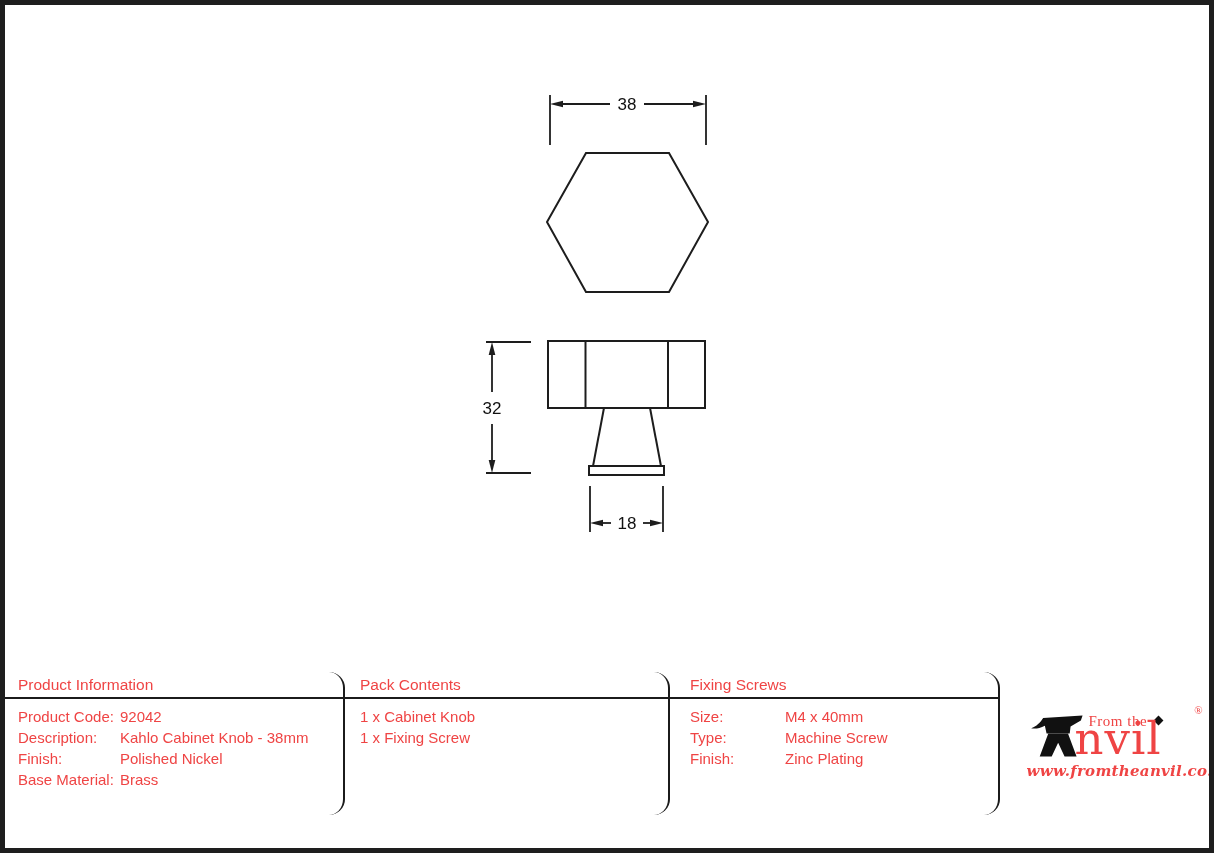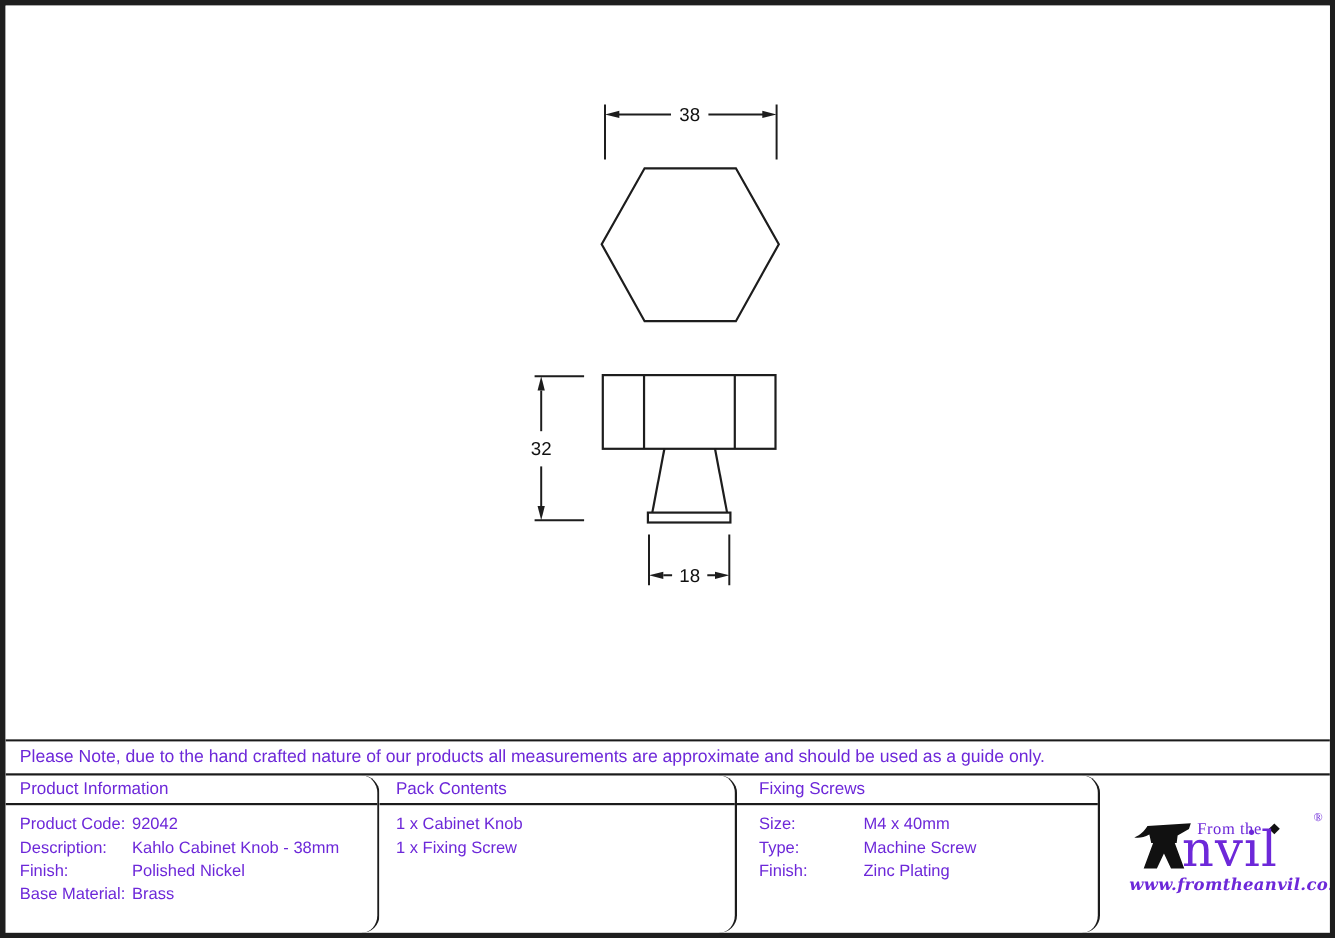--- a/index.html
+++ b/index.html
@@ -3,21 +3,21 @@
 <meta charset="utf-8">
 <style>
   html,body{margin:0;padding:0;background:#e8e8e8;}
   .page{
     position:relative;
     width:1214px;height:853px;
     box-sizing:border-box;
     background:#ffffff;
     border:5px solid #1e1e1e;
     font-family:"Liberation Sans", sans-serif;
-    color:#6d28d9;
+    color:#ef4444;
     overflow:hidden;
   }
   .drawing-area{
     position:relative;
     width:1204px;height:667px;
     background:#ffffff;
   }
   .drawing-area svg{display:block;}
 
   .note-row{
@@ -158,23 +158,20 @@
         <line x1="643" y1="523" x2="650" y2="523"></line>
       </g>
       <g fill="#1d1d1d" stroke="none">
         <polygon points="590,523 603,519.7 603,526.3"></polygon>
         <polygon points="663,523 650,519.7 650,526.3"></polygon>
       </g>
       <text x="627" y="529" text-anchor="middle" font-size="17" fill="#111">18</text>
     </svg>
   </div>
 
-  <div class="note-row">
-    <span>Please Note, due to the hand crafted nature of our products all measurements are approximate and should be used as a guide only.</span>
-  </div>
 
   <div class="bottom">
 
     <div class="col col-product">
       <div class="col-header">Product Information</div>
       <div class="col-body">
         <div class="kv-row">
           <span class="kv-label">Product Code:</span>
           <span class="kv-value">92042</span>
         </div>

